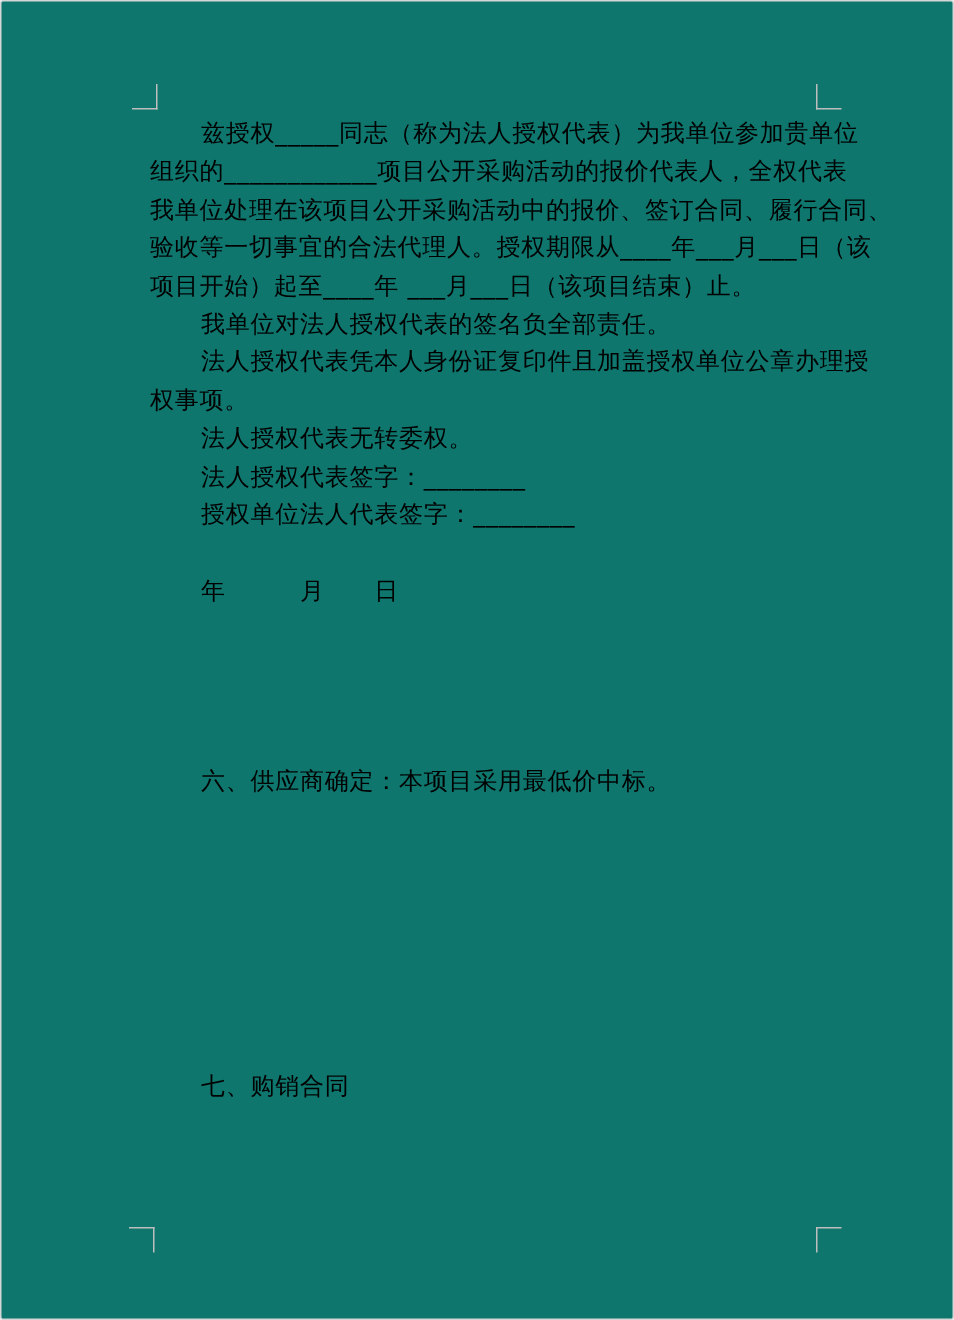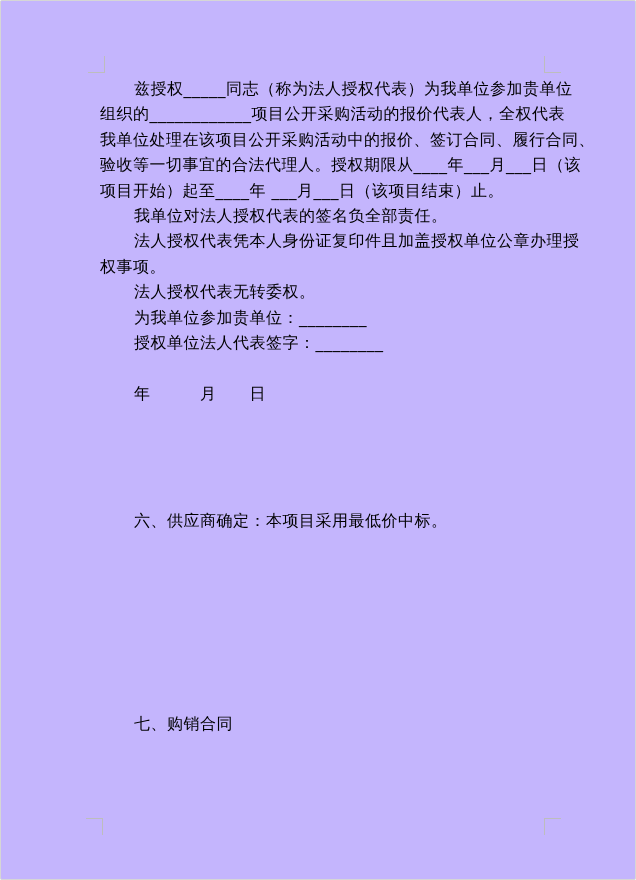--- a/index.html
+++ b/index.html
@@ -46,36 +46,36 @@
     overflow: visible;
     letter-spacing: 0.5px;
   }
   .line.indent {
     padding-left: 34px;
   }
 </style>
 </head>
 <body>
 
-<div class="page" style="background: #c4b5fd; border-color: rgb(214, 214, 214);">
+<div class="page" style="background: #0f766e; border-color: rgb(214, 214, 214);">
   <div class="crop tl" style="border-color: rgb(189, 189, 189);"></div>
   <div class="crop tr" style="border-color: rgb(189, 189, 189);"></div>
   <div class="crop bl" style="border-color: rgb(189, 189, 189);"></div>
   <div class="crop br" style="border-color: rgb(189, 189, 189);"></div>
   <div class="textarea" id="text-area" style="color: rgb(0, 0, 0);">
       <div class="line indent">兹授权_____同志（称为法人授权代表）为我单位参加贵单位</div>
       <div class="line">组织的____________项目公开采购活动的报价代表人，全权代表</div>
       <div class="line">我单位处理在该项目公开采购活动中的报价、签订合同、履行合同、</div>
       <div class="line">验收等一切事宜的合法代理人。授权期限从____年___月___日（该</div>
       <div class="line">项目开始）起至____年 ___月___日（该项目结束）止。</div>
       <div class="line indent">我单位对法人授权代表的签名负全部责任。</div>
       <div class="line indent">法人授权代表凭本人身份证复印件且加盖授权单位公章办理授</div>
       <div class="line">权事项。</div>
       <div class="line indent">法人授权代表无转委权。</div>
-      <div class="line indent">为我单位参加贵单位：________</div>
+      <div class="line indent">法人授权代表签字：________</div>
       <div class="line indent">授权单位法人代表签字：________</div>
       <div class="line">&nbsp;</div>
       <div class="line indent">年　　　月　　日</div>
       <div class="line">&nbsp;</div>
       <div class="line">&nbsp;</div>
       <div class="line">&nbsp;</div>
       <div class="line">&nbsp;</div>
       <div class="line indent">六、供应商确定：本项目采用最低价中标。</div>
       <div class="line">&nbsp;</div>
       <div class="line">&nbsp;</div>

